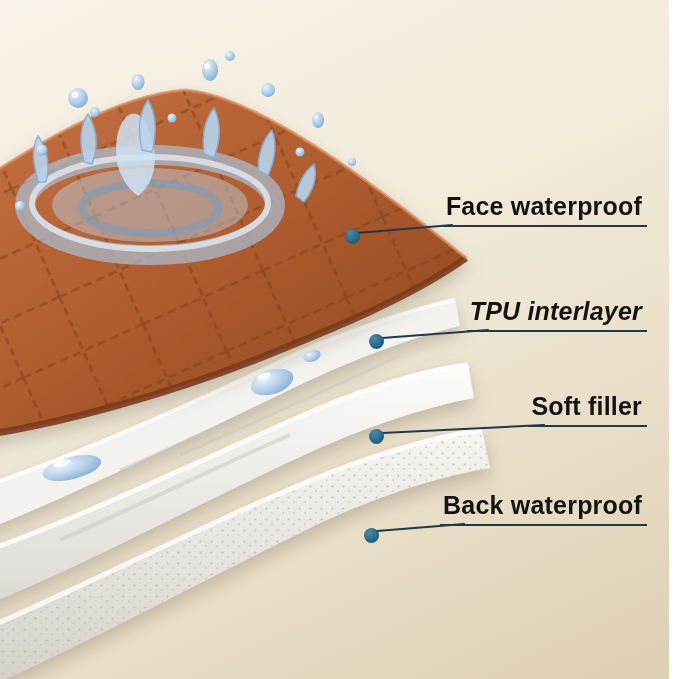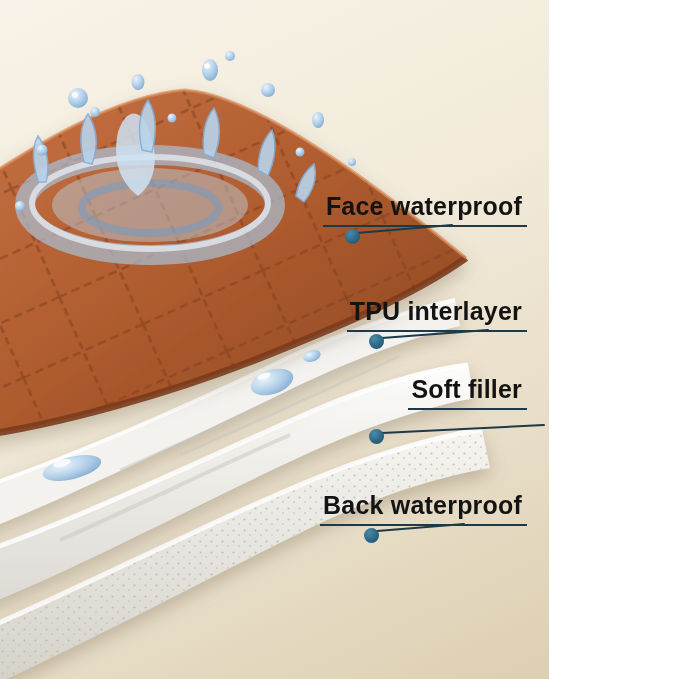--- a/index.html
+++ b/index.html
@@ -1,43 +1,43 @@
 <!DOCTYPE html>
 <html><head>
 <meta charset="utf-8">
 <style>
   * { margin: 0; padding: 0; box-sizing: border-box; }
   html, body { width: 679px; height: 679px; }
   body { font-family: "Liberation Sans", sans-serif; overflow: hidden; }
 
   .stage {
     position: relative;
-    width: 549px;
+    width: 669px;
     height: 679px;
     overflow: hidden;
     background: linear-gradient(155deg, #f8f3e8 0%, #f2ebdb 40%, #e8ddc7 72%, #dccfb2 100%);
   }
 
   svg.illustration { position: absolute; left: 0; top: 0; }
 
   .callout { position: absolute; right: 22px; }
   .callout .label {
     display: inline-block;
     font-size: 25px;
     font-weight: 700;
     line-height: 26px;
     color: #131313;
     letter-spacing: 0.2px;
     padding: 0 5px 6px 3px;
     border-bottom: 2px solid #1d3a49;
     white-space: nowrap;
   }
   .c1 { top: 193px; }
-  .c2 { top: 298px; }
-  .c3 { top: 376px; }
+  .c2 { top: 298px; font-style: italic; }
+  .c3 { top: 393px; }
   .c4 { top: 492px; margin-left: 36px; }
 
   .dot {
     position: absolute;
     width: 15px;
     height: 15px;
     border-radius: 50%;
     background: radial-gradient(circle at 35% 30%, #4b89a8, #255d7c 70%);
   }
   .d1 { left: 345px; top: 229px; }

